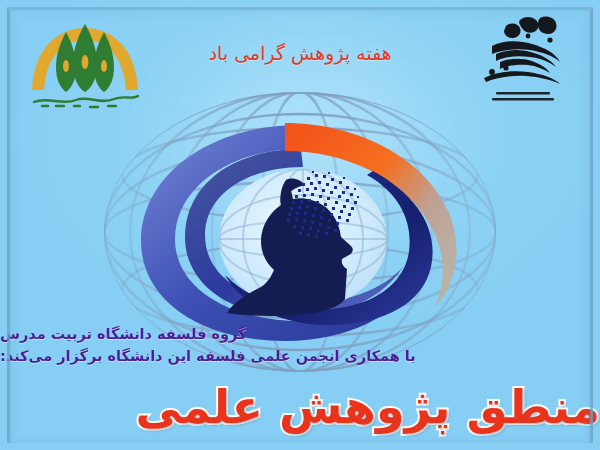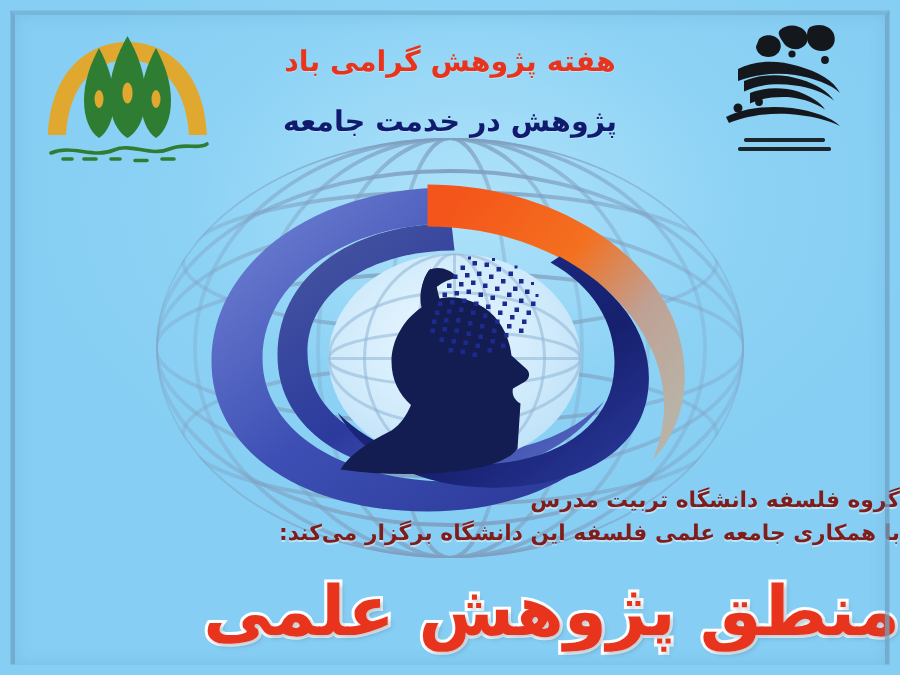--- a/index.html
+++ b/index.html
@@ -46,37 +46,38 @@
   .swirl{
     position:absolute;
     left:50%;top:232px;
     transform:translate(-50%,-50%);
     pointer-events:none;
   }
 
   
   .headline{
     position:absolute;width:100%;text-align:center;
-    font-weight:bold;
+    font-weight:normal;
     letter-spacing:0px;
     direction:rtl;
     white-space:nowrap;
+    margin-top:12px;
   }
   #line-research-week{
     top:30px;font-size:19px;color:#e8341c;
     text-shadow:0 1px 0 rgba(255,255,255,.35);
   }
   #line-service{
     top:70px;font-size:19px;color:#101a6e;
     text-shadow:0 1px 0 rgba(255,255,255,.3);
   }
 
   .organizer{
-    position:absolute;width:100%;text-align:right;
-    direction:rtl;font-weight:bold;color:#7f1d1d;
+    position:absolute;width:100%;text-align:left;
+    direction:rtl;font-weight:bold;color:#4c1d95;
     font-size:14.5px;white-space:nowrap;
     text-shadow:0 1px 0 rgba(255,255,255,.45);
   }
   #org-line-1{top:326px;}
   #org-line-2{top:348px;}
 
   #main-title{
     position:absolute;width:100%;text-align:right;
     top:380px;
     direction:rtl;
@@ -355,22 +356,21 @@
     </g>
 
     <g fill="#14171c" opacity="0.92">
       <rect x="34" y="82" width="54" height="2.6" rx="1.1"></rect>
       <rect x="30" y="88" width="62" height="2.6" rx="1.1"></rect>
     </g>
   </svg>
 
   <div class="headline" id="line-research-week">هفته پژوهش گرامی باد</div>
 
-  <div class="headline" id="line-service">پژوهش در خدمت جامعه</div>
 
   <div class="organizer" id="org-line-1">گروه فلسفه دانشگاه تربیت مدرس</div>
 
-  <div class="organizer" id="org-line-2">با همکاری جامعه علمی فلسفه این دانشگاه برگزار می‌کند:</div>
+  <div class="organizer" id="org-line-2">با همکاری انجمن علمی فلسفه این دانشگاه برگزار می‌کند:</div>
 
   <div id="main-title">منطق پژوهش علمی</div>
 
   <div class="frame"></div>
 </div>
 
 </body></html>

